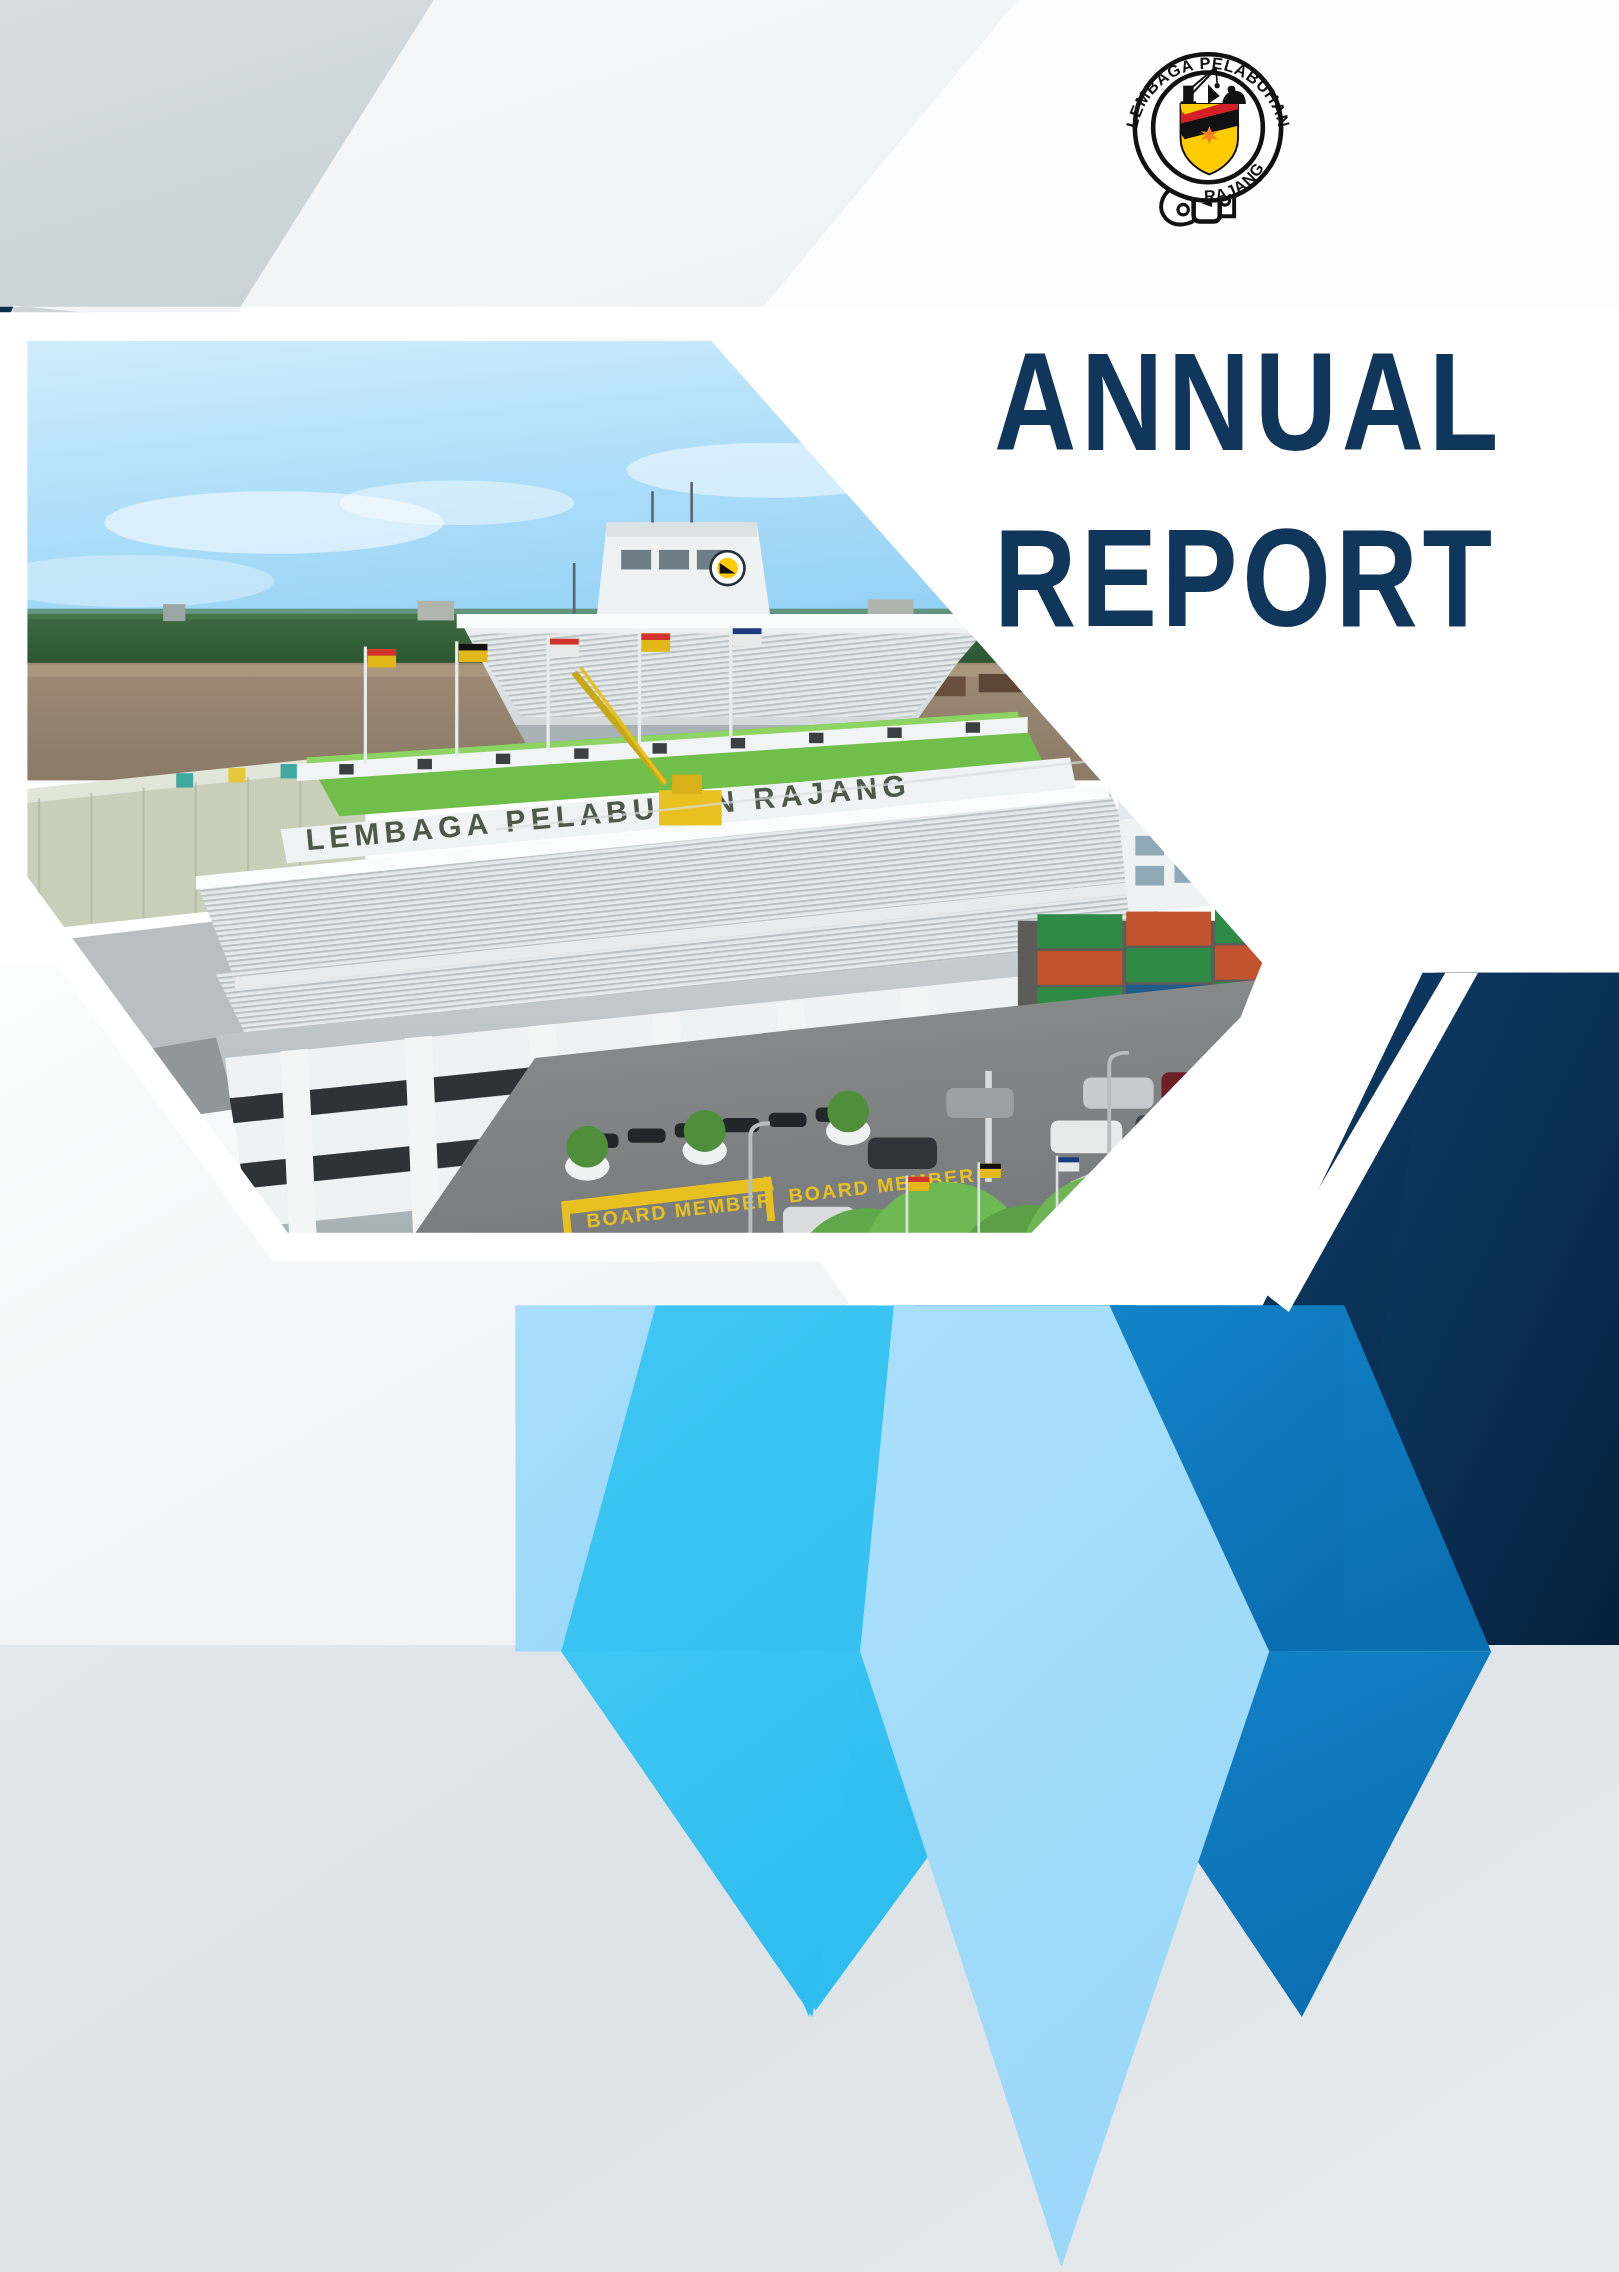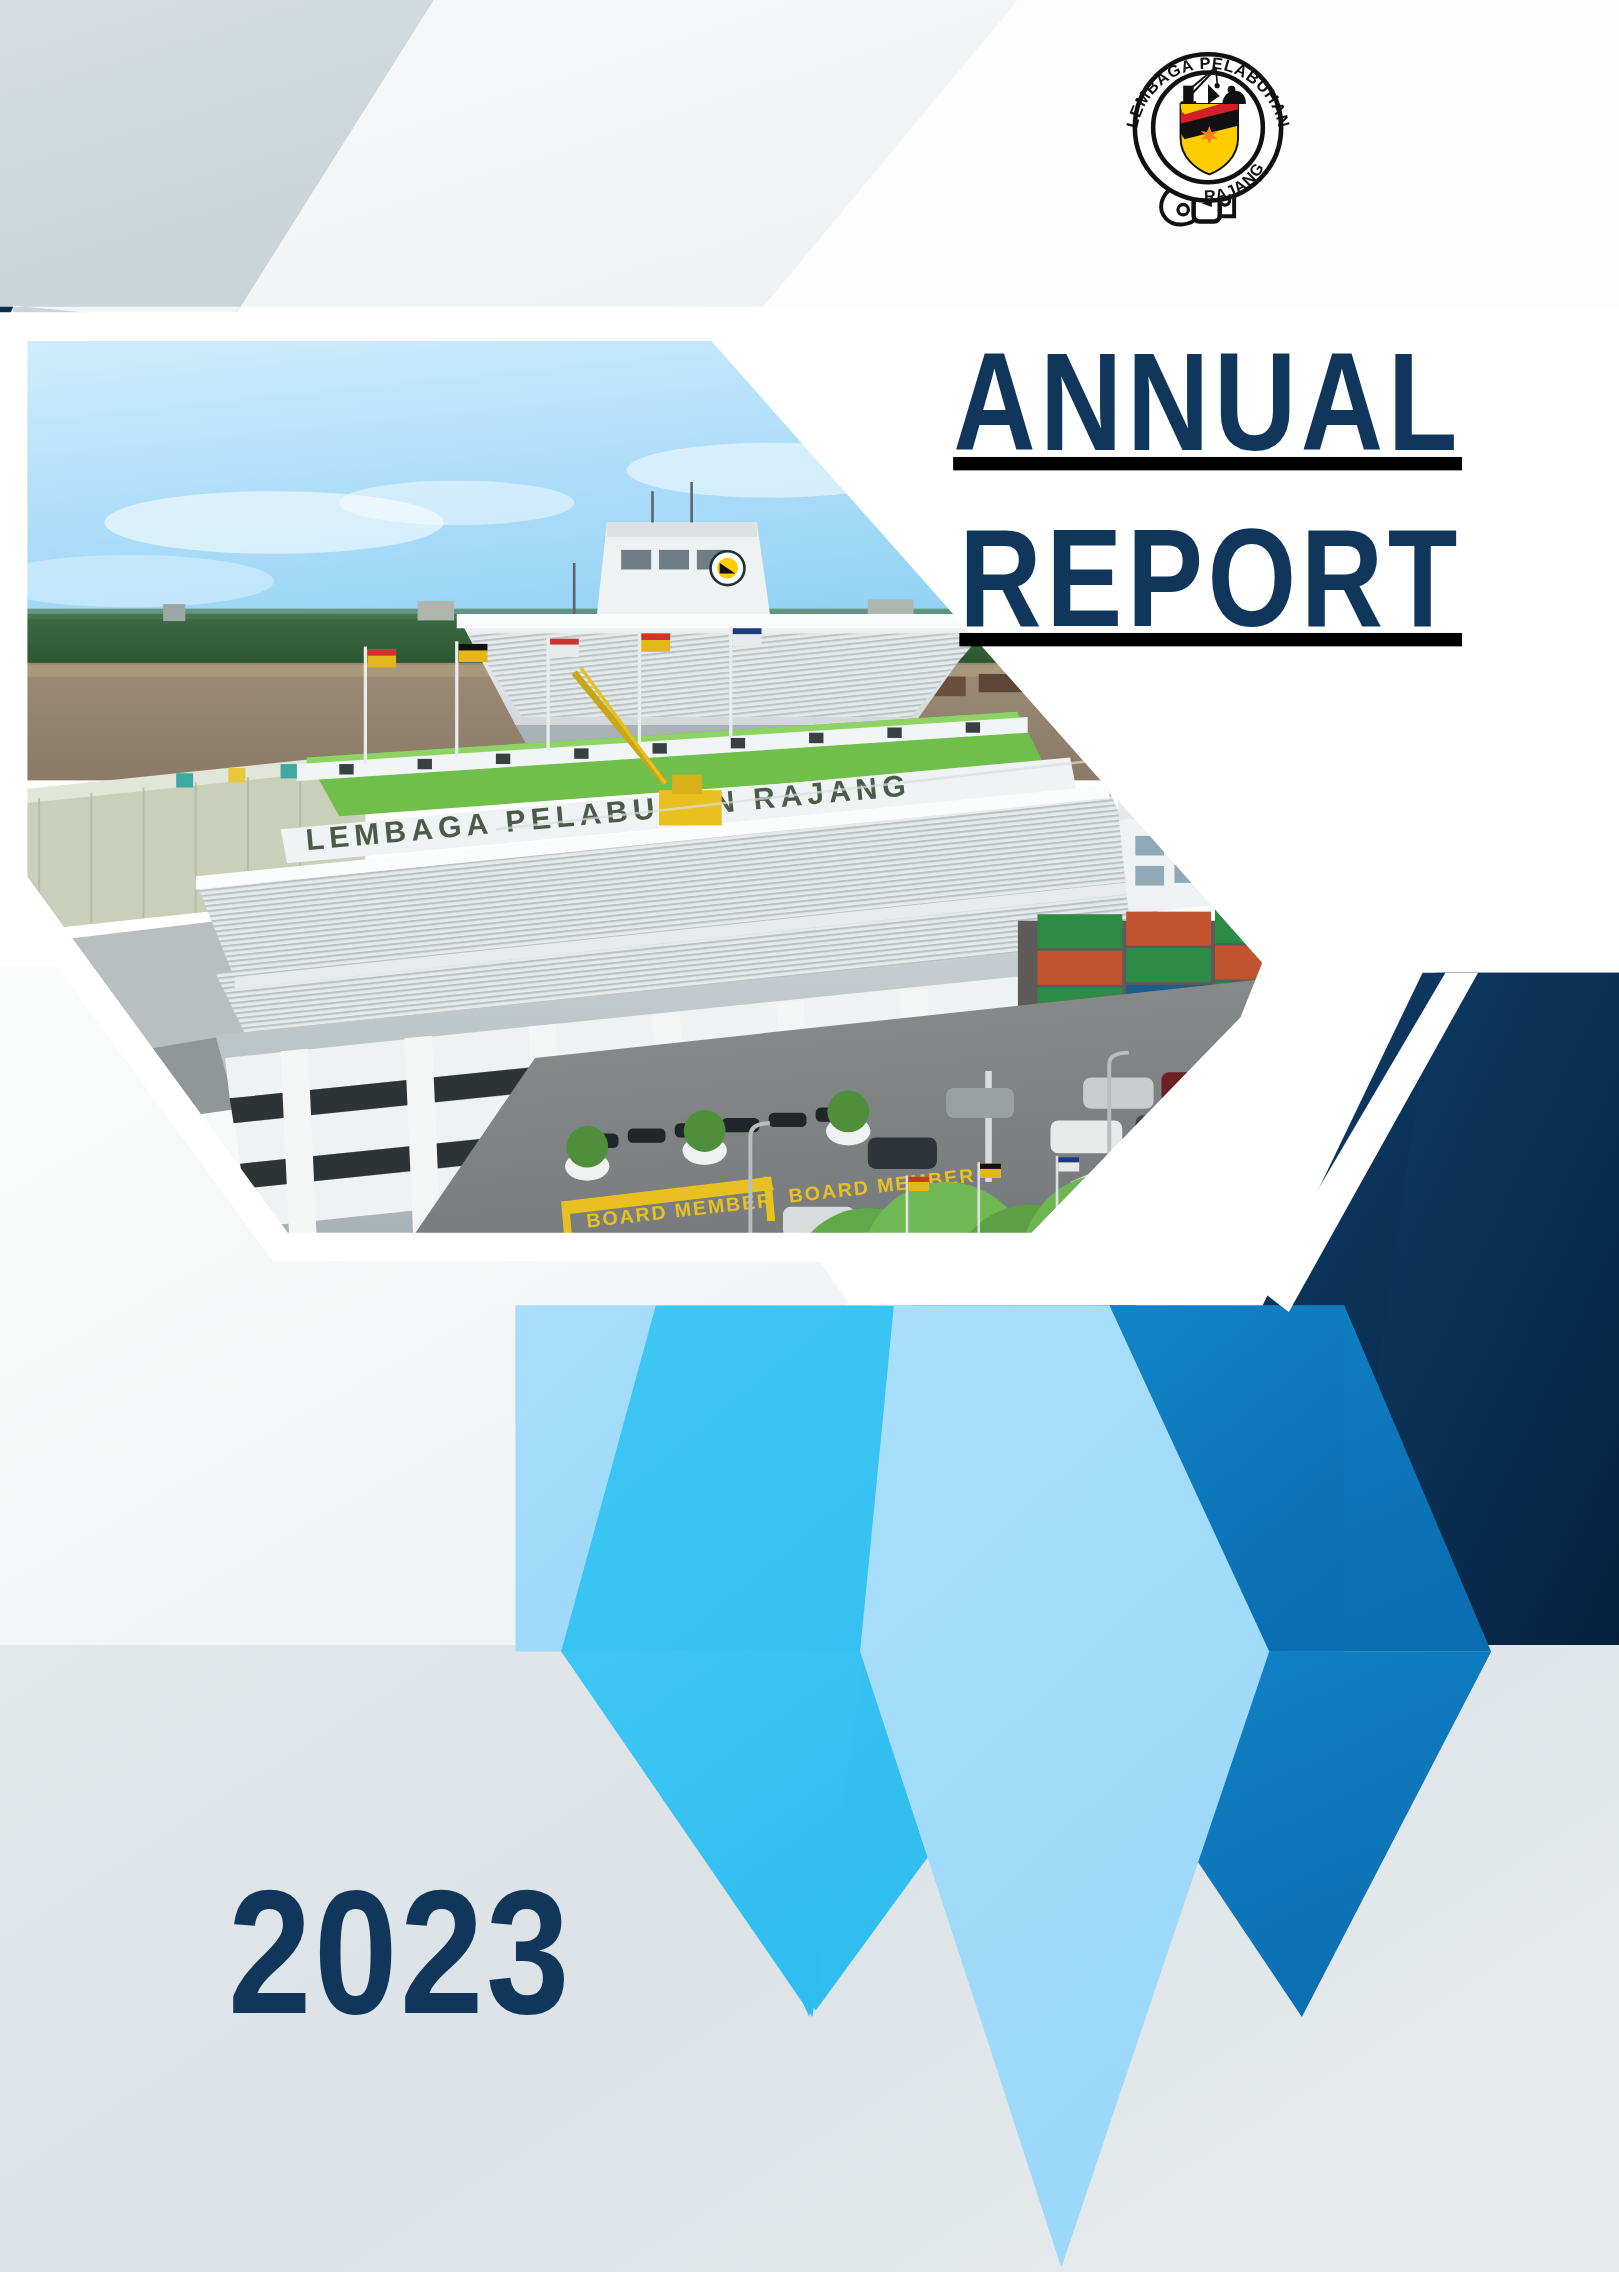--- a/index.html
+++ b/index.html
@@ -43,26 +43,25 @@
     left: 1110px;
     top: 36px;
     width: 196px;
     height: 209px;
   }
   #logo-svg { display:block; width:100%; height:100%; }
 
   
   #title-block {
     position: absolute;
-    left: 940px;
+    left: 994px;
     top: 313px;
     width: 522px;
-    text-align: right;
+    text-align: left;
     pointer-events: none;
-    text-decoration: underline;
   }
   .title-line {
     color: #10365C;
     font-family: "Liberation Sans", sans-serif;
     font-weight: 700;
     font-size: 114px;
     line-height: 1.28;
     letter-spacing: 4.6px;
     transform: scaleY(1.22);
     transform-origin: center top;
@@ -582,18 +581,15 @@
         </g>
       </g>
     </svg>
   </div>
 
   <div id="title-block">
     <div class="title-line" id="title-line-1">ANNUAL</div>
     <div class="title-line" id="title-line-2">REPORT</div>
   </div>
 
-  <div id="year-block">
-    <div id="year-text">2023</div>
-  </div>
 
 </div>
 
 
 </body></html>

